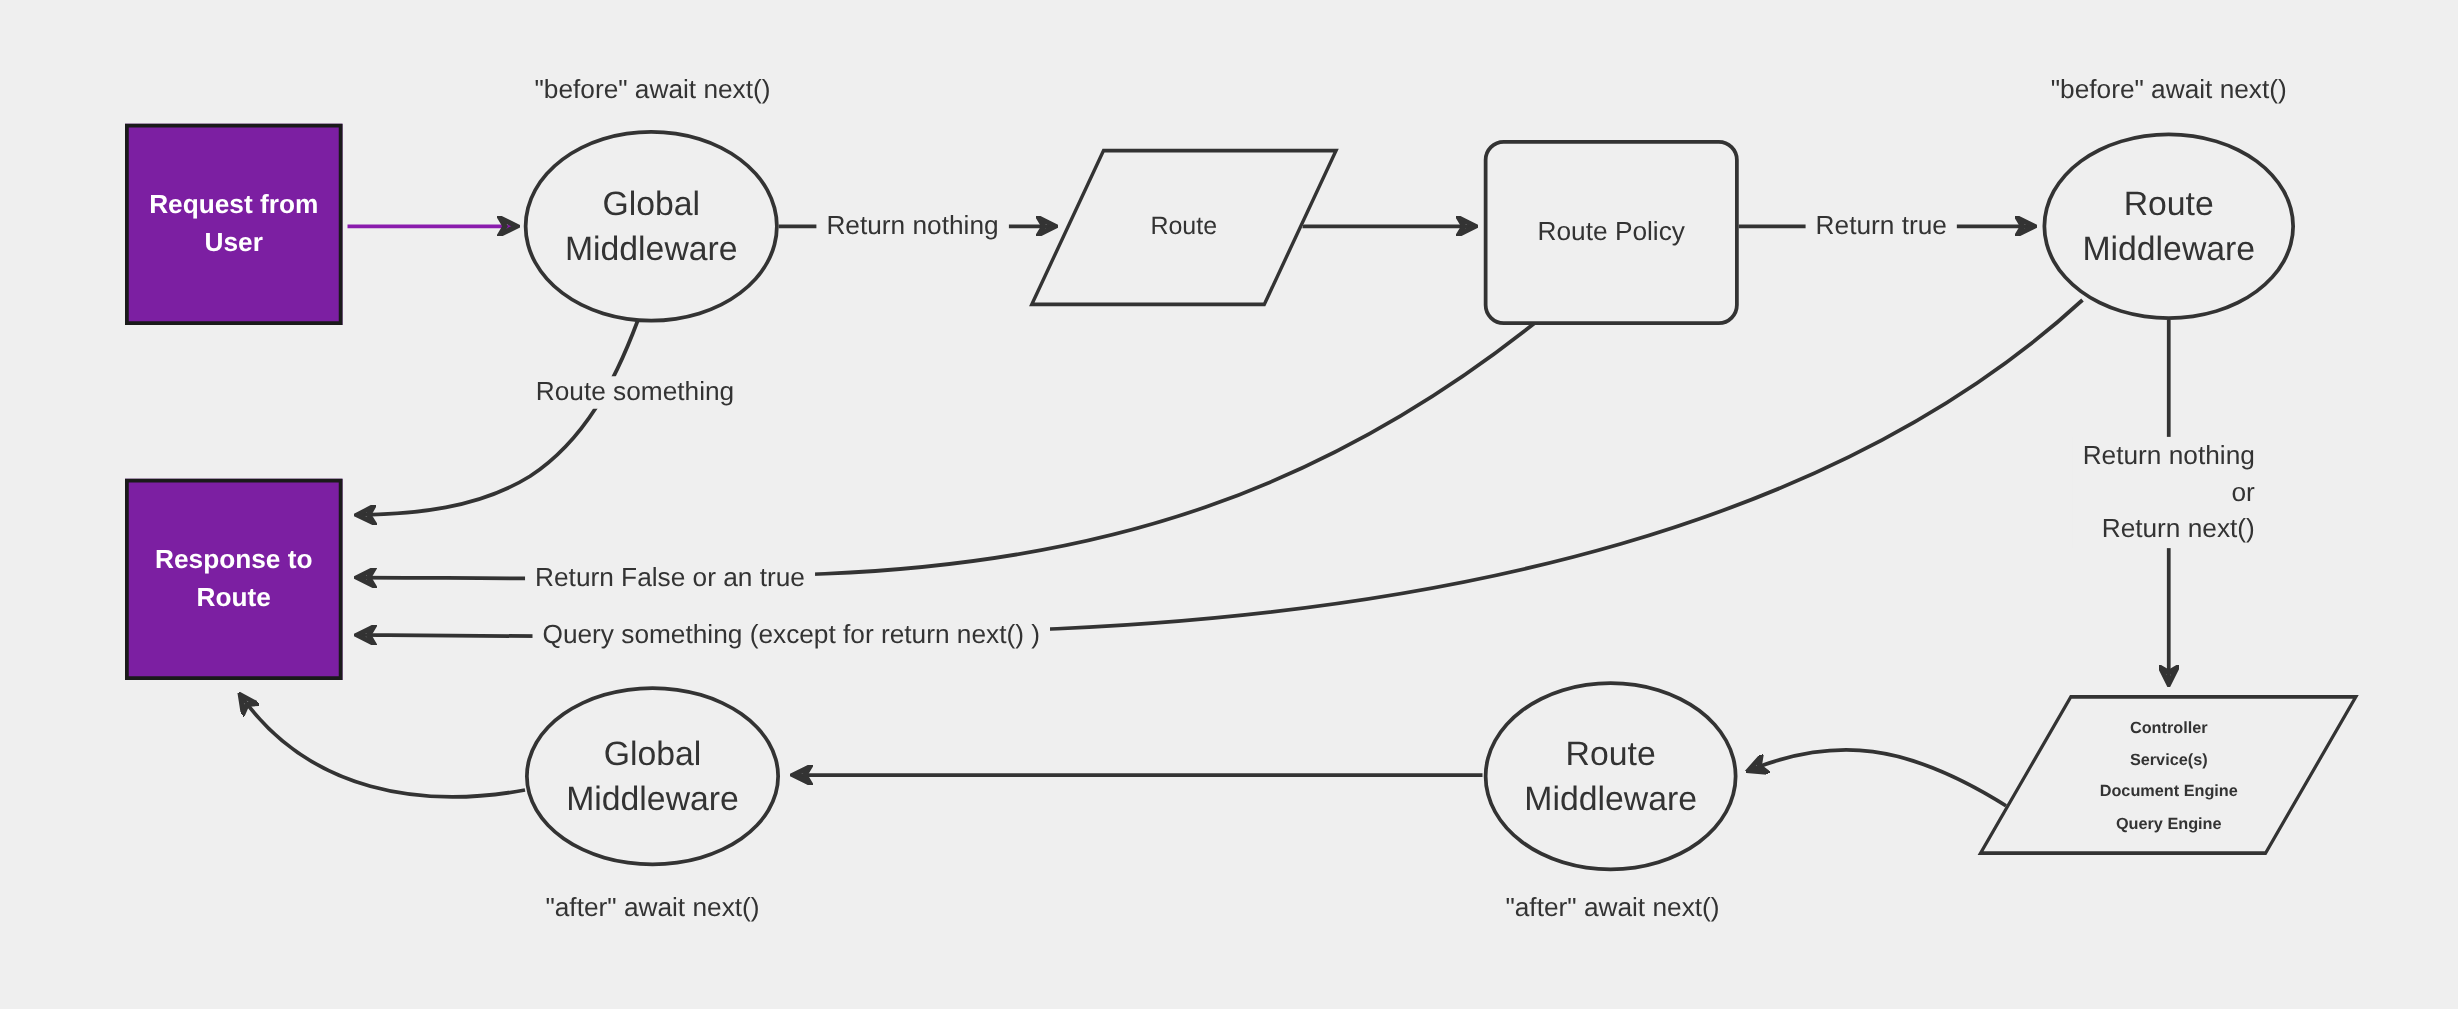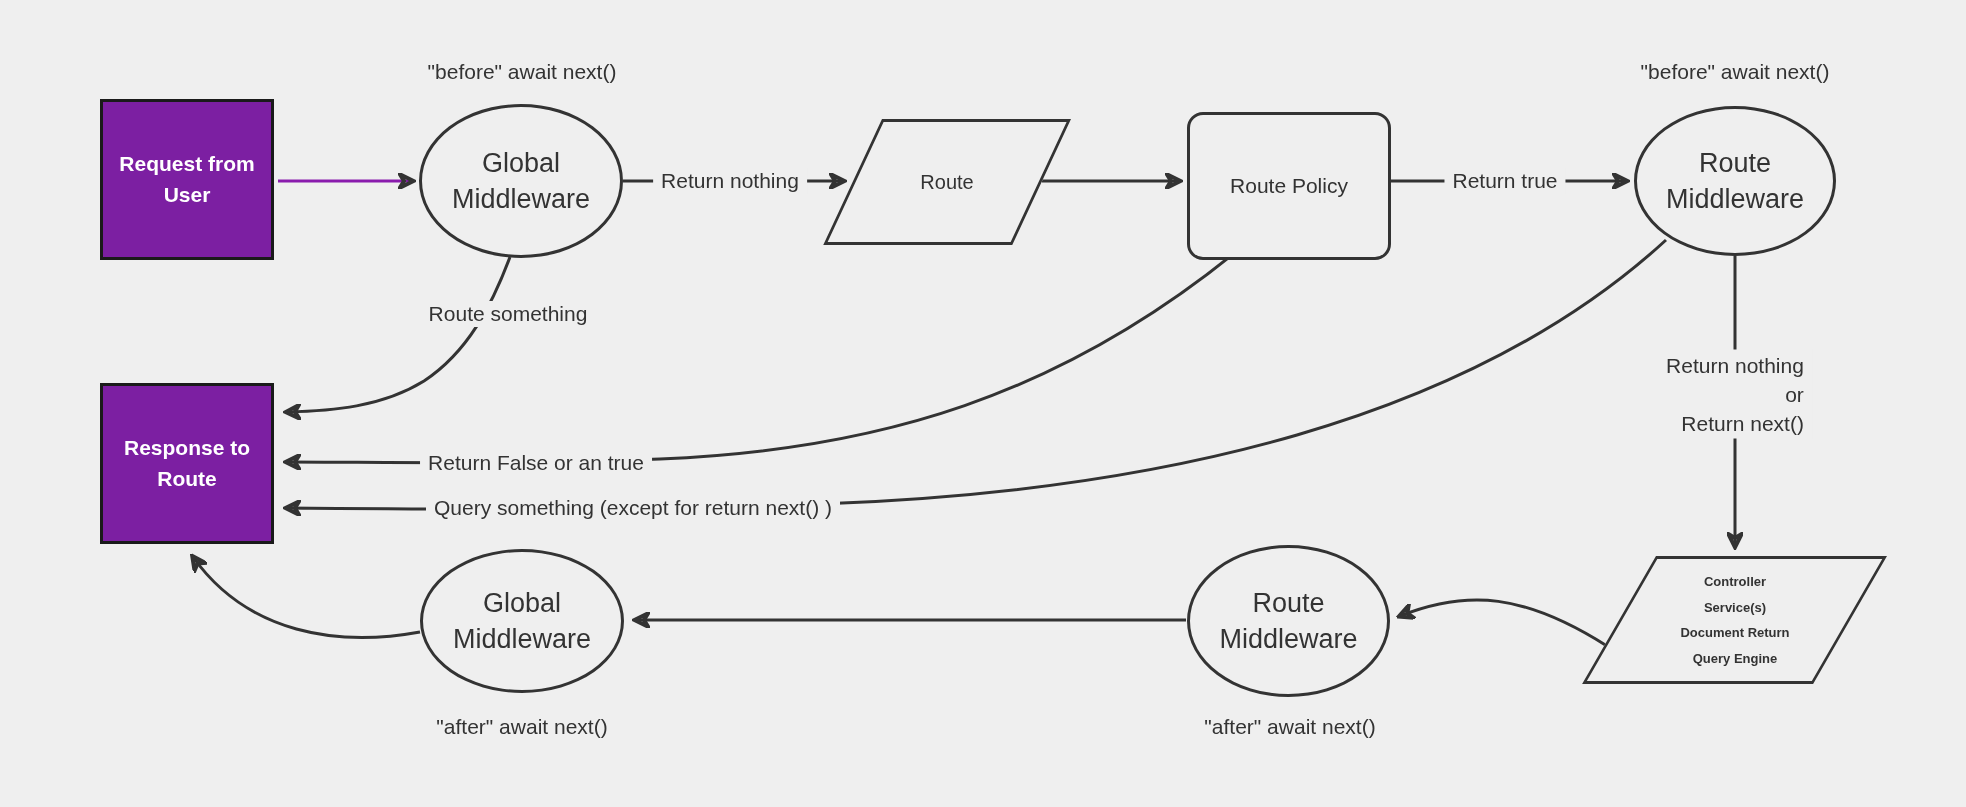--- a/index.html
+++ b/index.html
@@ -147,21 +147,21 @@
     <span>Route Policy</span>
   </div>
 
   <div class="para" id="shape-route"></div>
   <div class="para-label" id="label-route">Route</div>
 
   <div class="para" id="shape-controller"></div>
   <div class="para-label" id="label-controller">
     <span class="ctrl-line">Controller</span>
     <span class="ctrl-line">Service(s)</span>
-    <span class="ctrl-line">Document Return</span>
+    <span class="ctrl-line">Document Engine</span>
     <span class="ctrl-line">Query Engine</span>
   </div>
 
   <div class="annotation" id="ann-before-global">"before" await next()</div>
   <div class="annotation" id="ann-before-route">"before" await next()</div>
   <div class="annotation" id="ann-after-global">"after" await next()</div>
   <div class="annotation" id="ann-after-route">"after" await next()</div>
 
   <div class="edge-label" id="elab-return-nothing">Return nothing</div>
   <div class="edge-label" id="elab-return-true">Return true</div>

